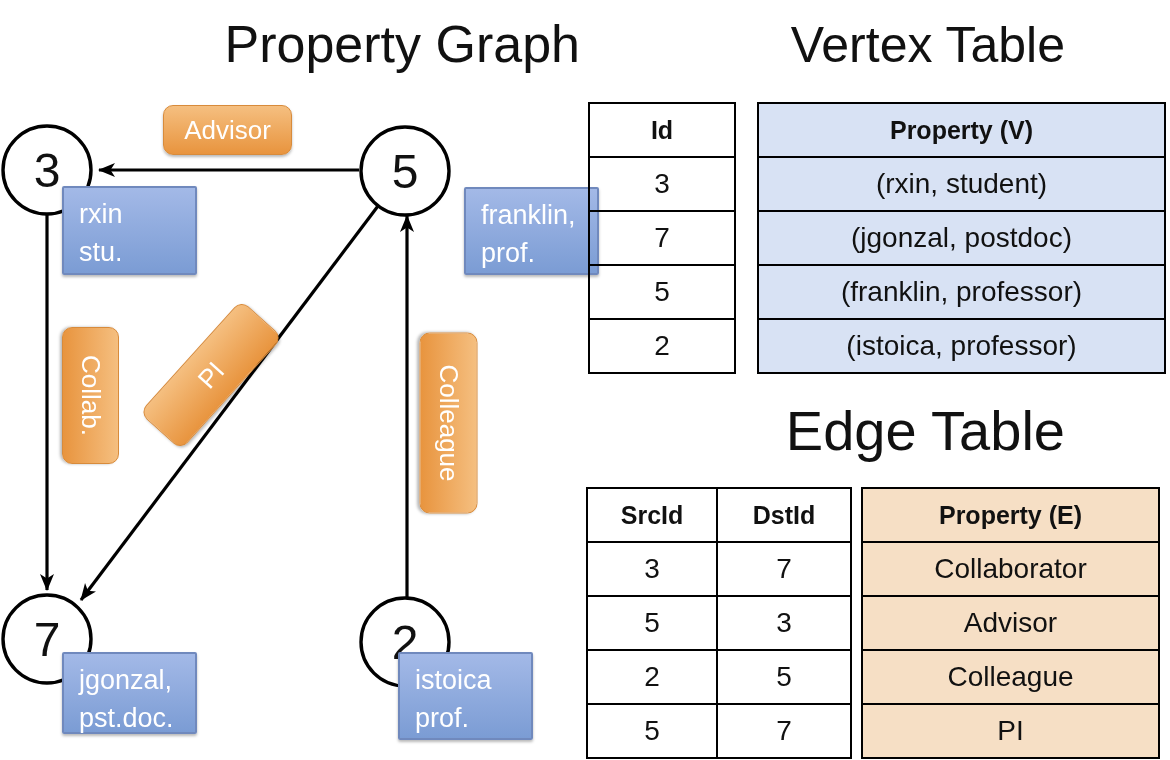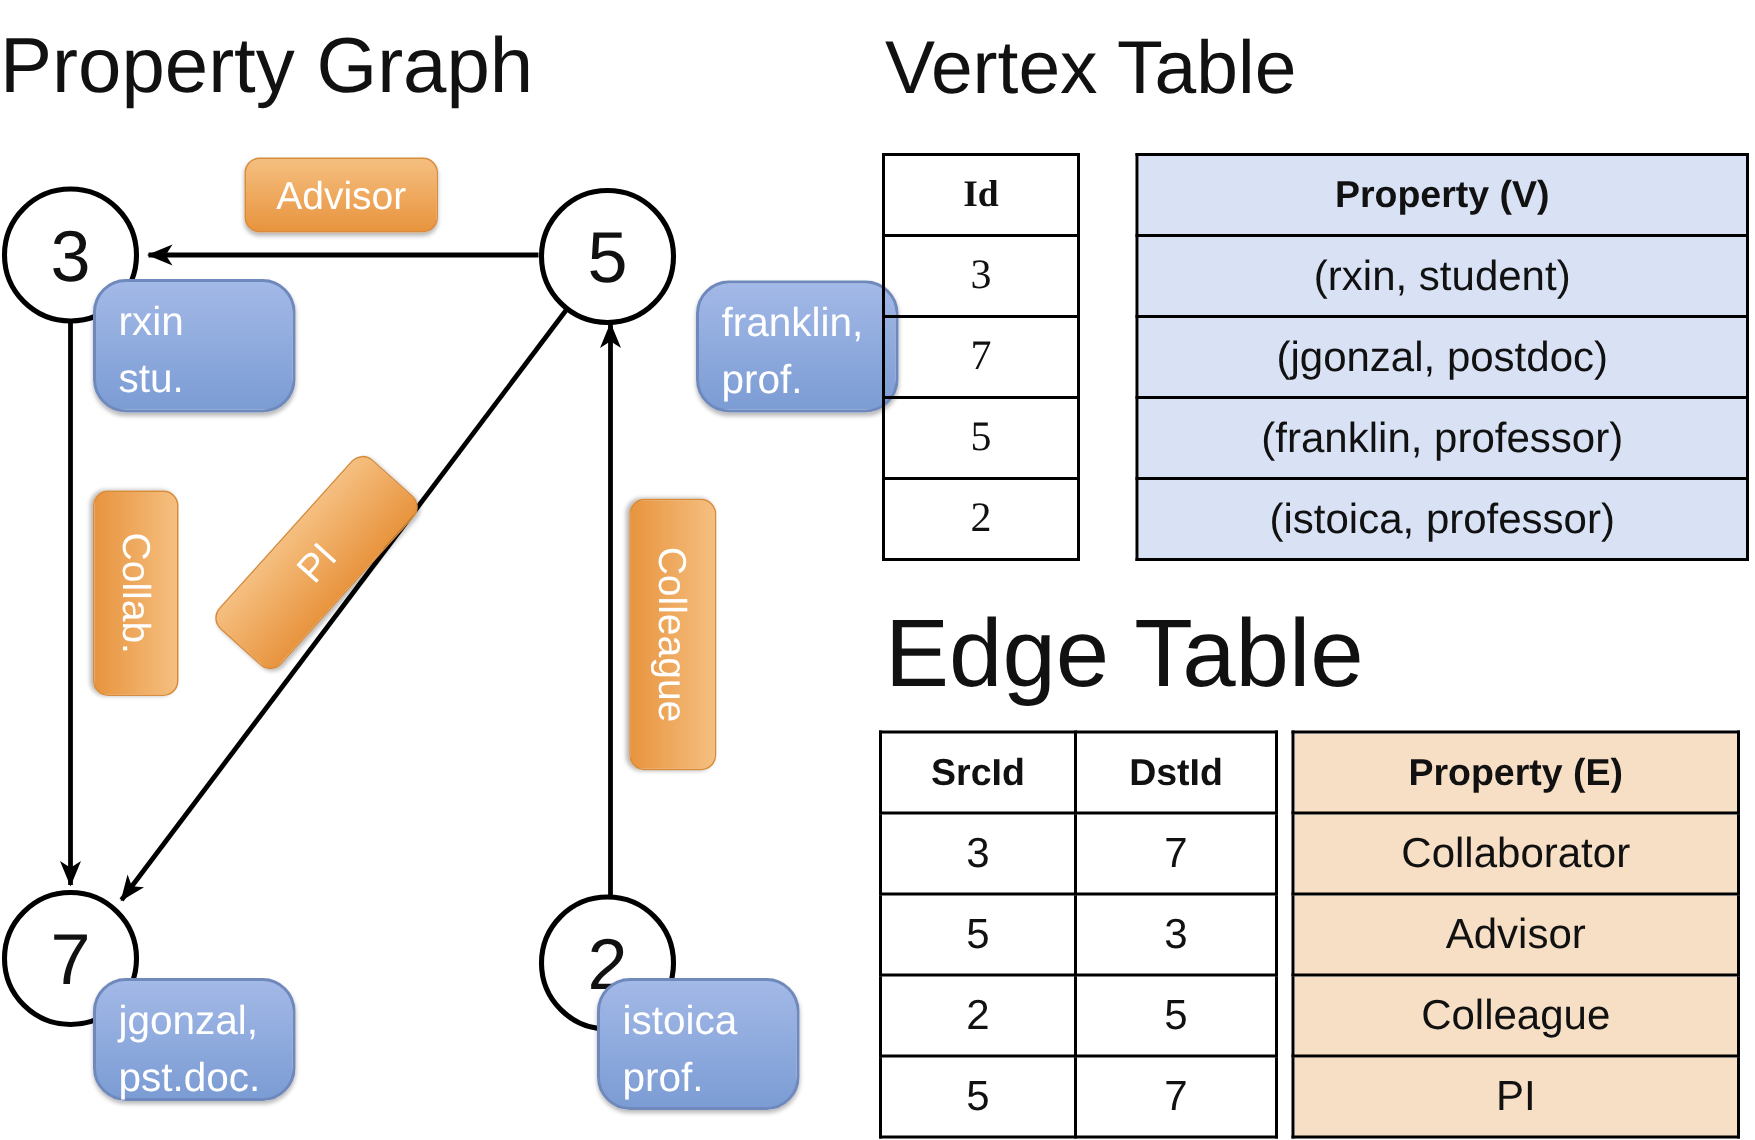--- a/index.html
+++ b/index.html
@@ -1,35 +1,35 @@
 <!DOCTYPE html>
 <html style="--orange_light: #f5bf80; --orange_dark: #e8943e; --orange_border: #d88b3b; --blue_light: #a3b9e7; --blue_dark: #7b9cd4; --blue_border: #7089bd; --vertex_cell: #d8e2f4; --edge_cell: #f6dfc5; --line: #000000;"><head>
 <meta charset="utf-8">
 <style>
   html,body{margin:0;padding:0;background:#fff;}
   #app{position:relative;width:1170px;height:760px;background:#fff;overflow:hidden;
        font-family:"Liberation Sans",sans-serif;}
 
-  .title{position:absolute;text-align:left;color:#111;font-weight:400;
+  .title{position:absolute;text-align:right;color:#111;font-weight:400;
          letter-spacing:0px;white-space:nowrap;}
   #pg-title{left:0;top:14px;width:580px;font-size:52px;}
   #vt-title{left:590px;top:16px;width:475px;font-size:50px;}
-  #et-title{left:590px;top:398px;width:475px;font-size:64px;}
+  #et-title{left:590px;top:398px;width:475px;font-size:56px;}
 
   svg{position:absolute;left:0;top:0;}
 
   
   .elabel{position:absolute;display:flex;align-items:center;justify-content:center;
           color:#fff;font-size:26px;border-radius:10px;
           background:linear-gradient(180deg,var(--orange_light),var(--orange_dark));
           border:1px solid var(--orange_border);
           box-shadow:0 2px 3px rgba(0,0,0,.28);}
   
   .vbox{position:absolute;color:#fff;font-size:27px;line-height:1.42;
-        padding:7px 0 0 15px;box-sizing:border-box;border-radius:22px;
+        padding:7px 0 0 15px;box-sizing:border-box;border-radius:2px;
         background:linear-gradient(180deg,var(--blue_light),var(--blue_dark));
         border:2px solid var(--blue_border);
         box-shadow:0 2px 3px rgba(0,0,0,.28);}
 
   
   table.tbl{position:absolute;border-collapse:collapse;table-layout:fixed;}
   table.tbl th,table.tbl td{border:2px solid #000;height:52px;text-align:center;
         vertical-align:middle;padding:0;overflow:hidden;white-space:nowrap;}
   table.tbl th{font-size:25px;font-weight:bold;color:#111;}
   table.tbl td{font-size:28px;color:#111;}
@@ -83,21 +83,21 @@
   </div>
   <div class="vbox" style="left:62px;top:652px;width:135px;height:82px;">
     <div>jgonzal,</div>
     <div>pst.doc.</div>
   </div>
   <div class="vbox" style="left:398px;top:652px;width:135px;height:88px;">
     <div>istoica</div>
     <div>prof.</div>
   </div>
 
-  <table class="tbl" style="left:588px;top:102px;width:132px;font-family:Liberation Serif, serif;">
+  <table class="tbl" style="left:588px;top:102px;width:148px;">
     <tbody>
         <tr>
           <th>Id</th>
         </tr>
     <tr>
           <td>3</td>
         </tr>
     <tr>
           <td>7</td>
         </tr>

